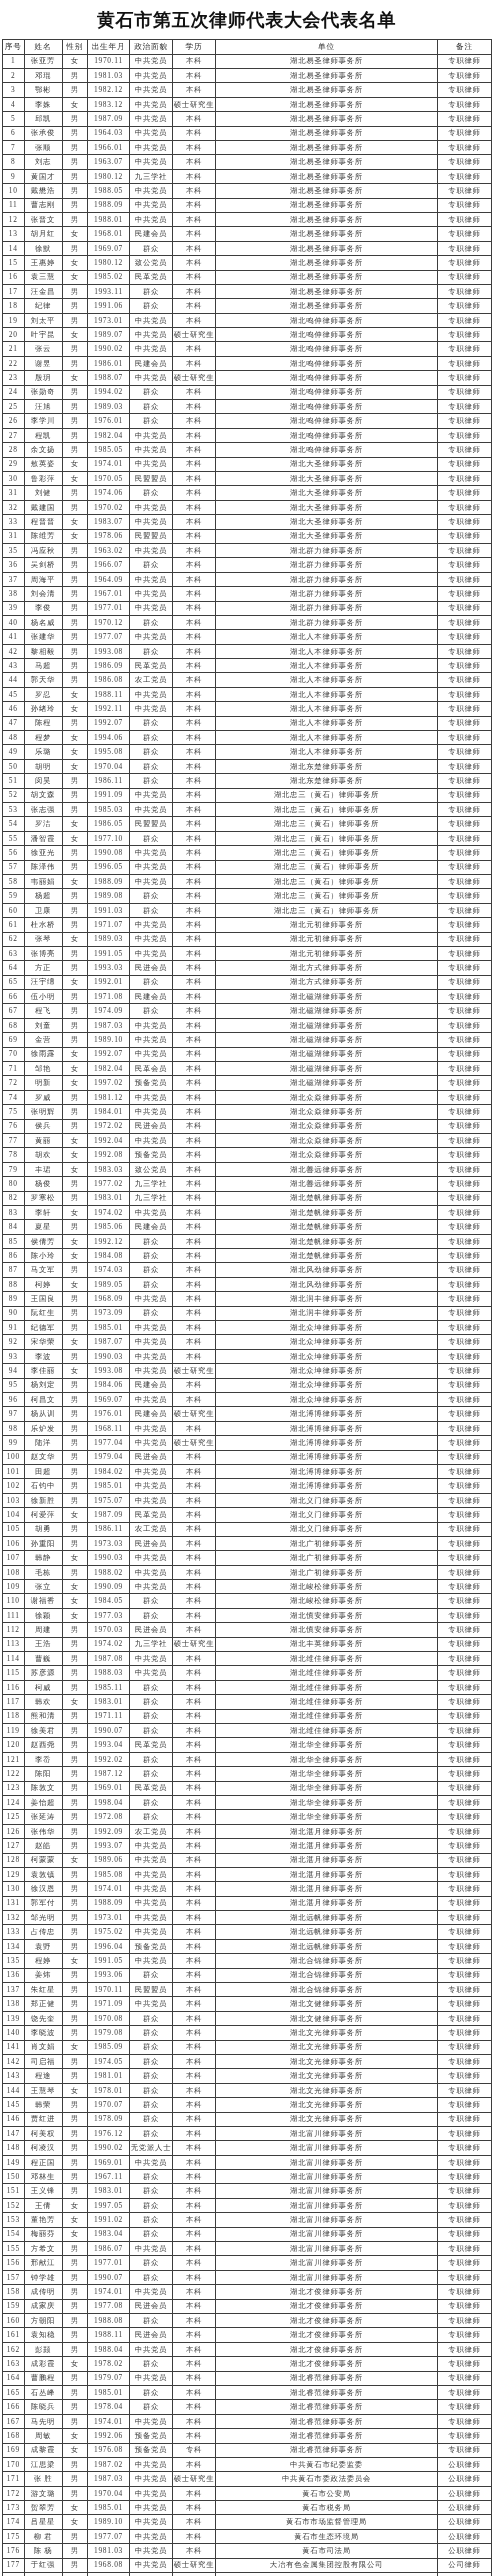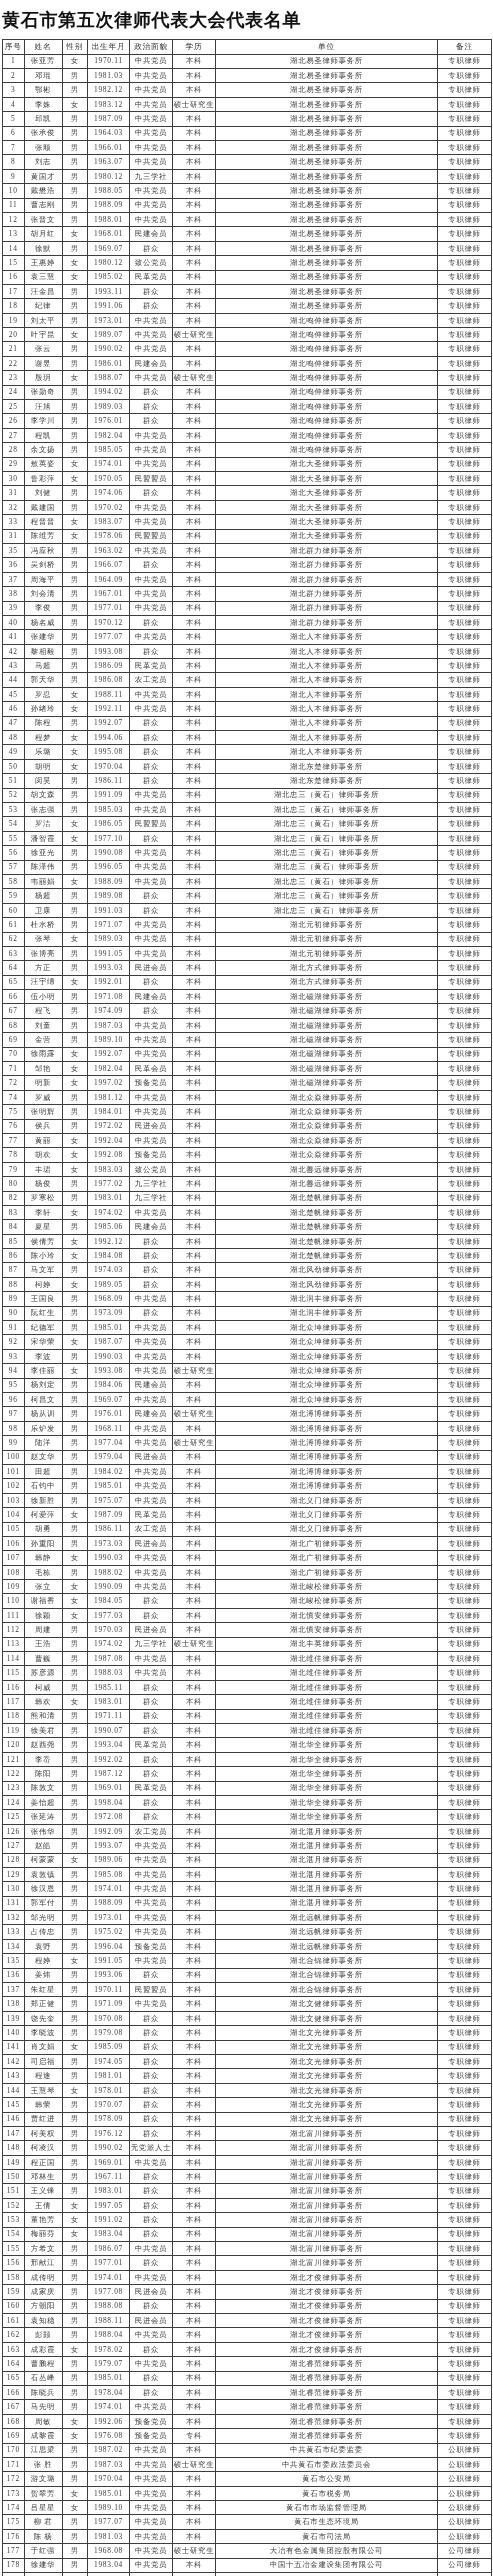--- a/index.html
+++ b/index.html
@@ -11,20 +11,21 @@
   body {
     font-family: "Liberation Serif", "DejaVu Serif", serif;
     color: #2b2b2b;
   }
   .page {
     width: 493px;
     box-sizing: border-box;
     padding: 6.7px 2px 0 2px;
   }
   .doc-title {
+    text-align: center;
     font-size: 18px;
     font-weight: bold;
     color: #111111;
     letter-spacing: 0.7px;
     margin: 1.3px 0 6.7px 0;
     font-family: "Liberation Serif", "DejaVu Serif", serif;
   }
   table.rep-table {
     width: 489px;
     border-collapse: collapse;
@@ -1624,20 +1625,30 @@
           <td>156</td>
           <td>邢献江</td>
           <td>男</td>
           <td>1977.01</td>
           <td>群众</td>
           <td>本科</td>
           <td>湖北富川律师事务所</td>
           <td>专职律师</td>
         </tr>
         <tr>
+          <td>157</td>
+          <td>钟学雄</td>
+          <td>男</td>
+          <td>1990.07</td>
+          <td>群众</td>
+          <td>本科</td>
+          <td>湖北富川律师事务所</td>
+          <td>专职律师</td>
+        </tr>
+        <tr>
           <td>158</td>
           <td>成传明</td>
           <td>男</td>
           <td>1974.01</td>
           <td>中共党员</td>
           <td>本科</td>
           <td>湖北才俊律师事务所</td>
           <td>专职律师</td>
         </tr>
         <tr>

